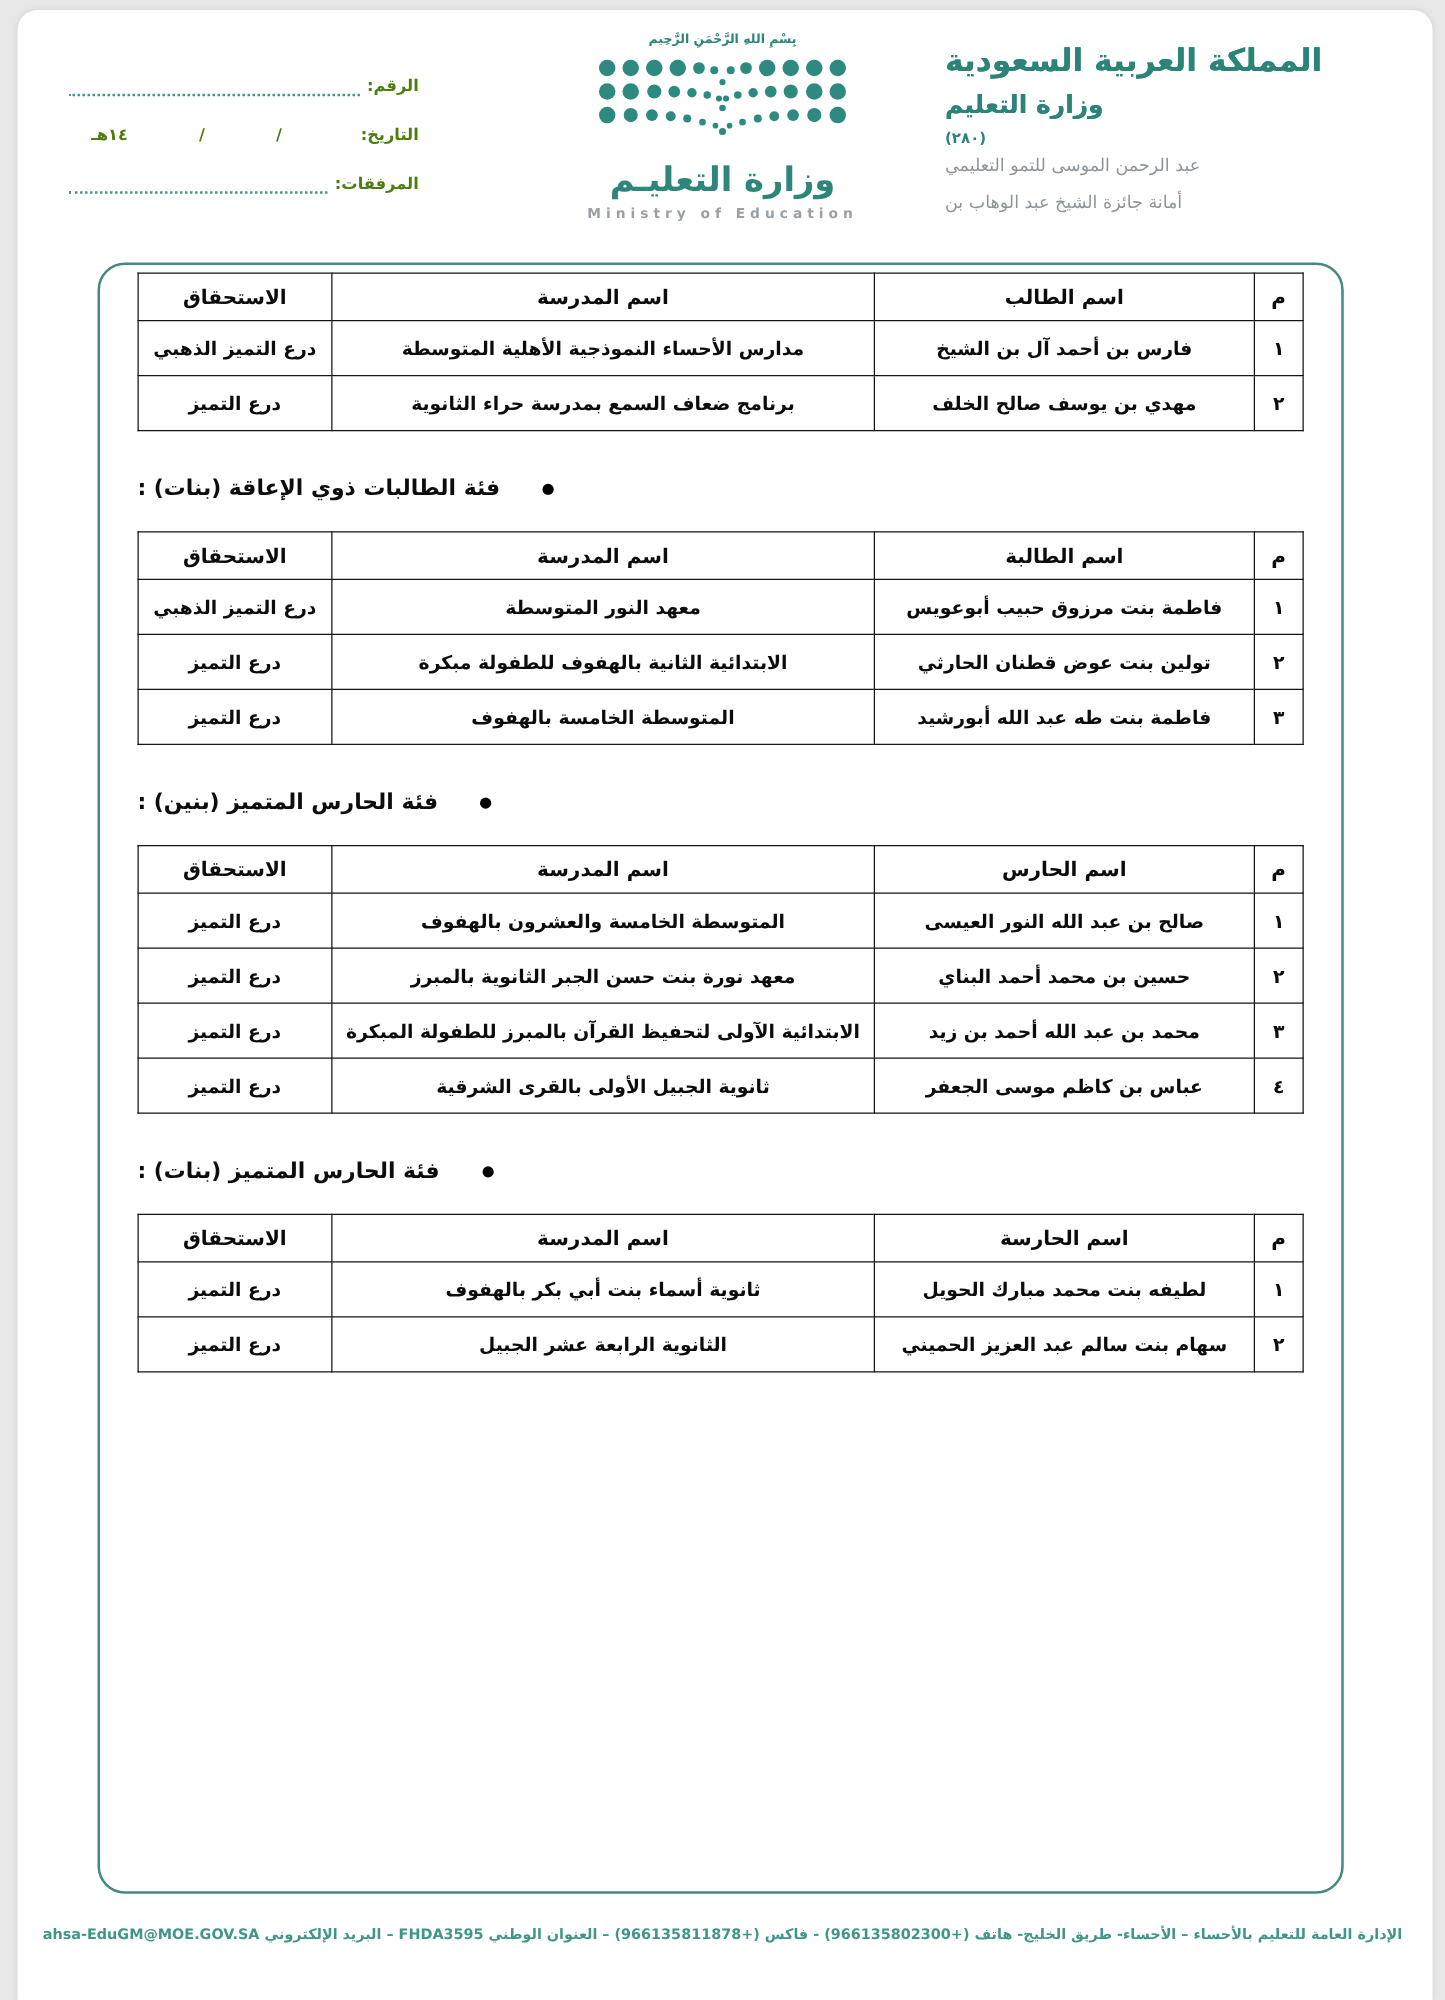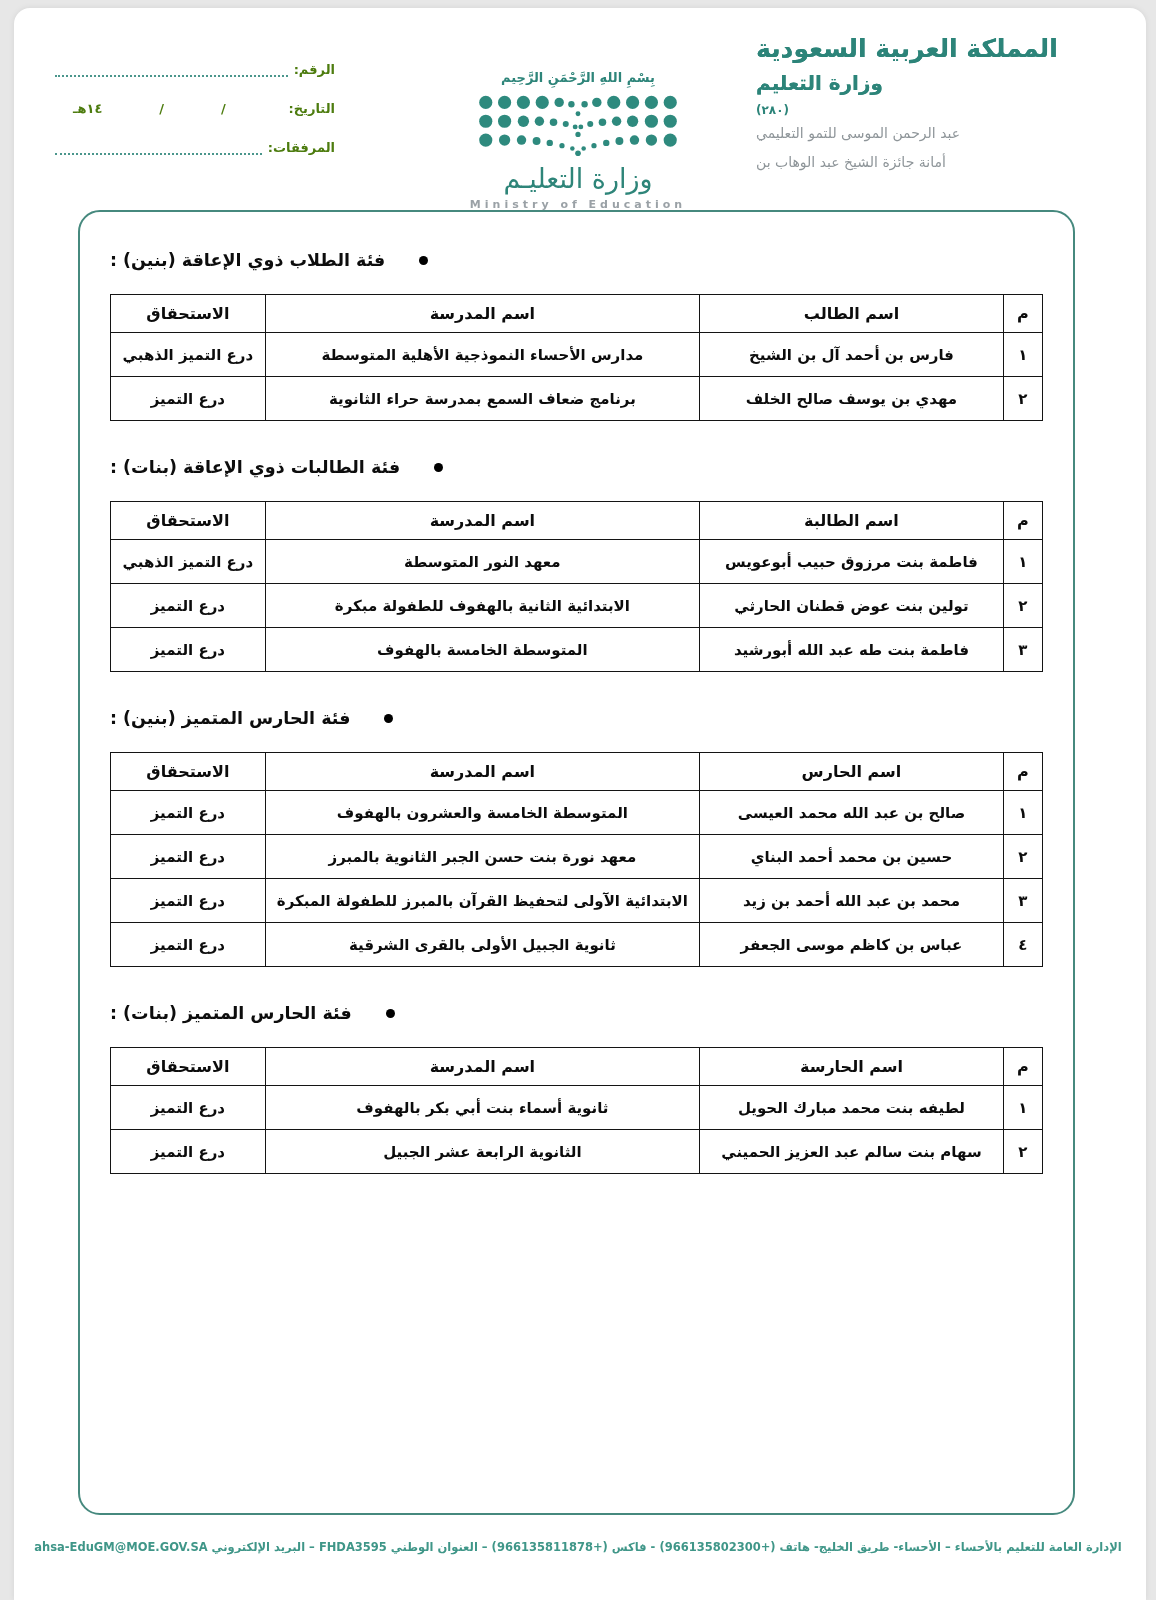--- a/index.html
+++ b/index.html
@@ -24,23 +24,23 @@
   .hdr-field { display:flex; align-items:flex-end; margin-bottom:24px; }
   .hdr-field .lbl { white-space:nowrap; margin-left:6px; }
   .hdr-field .dots { flex:1; border-bottom:2px dotted #4a968c; height:14px; }
   .hdr-field.date-row { justify-content:space-between; padding-left:18px; }
   .hdr-field .slash { font-weight:bold; }
 
   .logo {
     position:absolute; top:26px; left:50%; transform:translateX(-50%);
     width:250px; text-align:center; color:#2e857a;
   }
-  .bismillah { font-size:13px; font-weight:bold; color:#2e857a; margin-bottom:8px; letter-spacing:1px;margin-top:44px; }
+  .bismillah { font-size:10px; font-weight:bold; color:#2e857a; margin-bottom:8px; letter-spacing:1px; }
   .logo-dots { margin:0 auto; display:block; }
-  .logo-ar { font-size:27px; font-weight:normal; color:#2e8579; margin-top:6px; letter-spacing:1px; }
+  .logo-ar { font-size:27px; font-weight:bold; color:#2e8579; margin-top:20px; letter-spacing:1px; }
   .logo-en { font-size:11px; font-weight:bold; color:#9aa1a6; letter-spacing:4px; margin-top:4px; }
 
   .hdr-right {
     position:absolute; top:34px; right:70px; width:330px;
     text-align:left; direction:rtl;
   }
   .callig1 { font-size:25px; font-weight:bold; color:#2c8479; letter-spacing:0px; text-shadow:0 0 .4px #2c8479; }
   .callig2 { font-size:20px; font-weight:bold; color:#2c8479; margin-top:8px; text-shadow:0 0 .4px #2c8479; }
   .hdr-num { font-size:12px; font-weight:bold; color:#2c8479; margin-top:8px; }
   .amana { font-size:14px; color:#8e9599; line-height:2.1; margin-top:2px; }
@@ -172,24 +172,20 @@
   <div class="hdr-num">(٢٨٠)</div>
   <div class="amana">
     <div>عبد الرحمن الموسى للتمو التعليمي</div>
     <div>أمانة جائزة الشيخ عبد الوهاب بن</div>
   </div>
 </div>
 
 <div class="content-box">
   <div id="sections">
       <div class="section">
-        <div class="section-title">
-          <span class="bullet"></span>
-          <span>فئة الطلاب ذوي الإعاقة (بنين) :</span>
-        </div>
         <table class="award">
           <colgroup>
             <col class="col-num">
             <col class="col-name">
             <col class="col-school">
             <col class="col-award">
           </colgroup>
           <thead>
             <tr>
               <th>م</th>
@@ -272,21 +268,21 @@
             <tr>
               <th>م</th>
               <th>اسم الحارس</th>
               <th>اسم المدرسة</th>
               <th>الاستحقاق</th>
             </tr>
           </thead>
           <tbody>
             <tr>
               <td>١</td>
-              <td>صالح بن عبد الله محمد العيسى</td>
+              <td>صالح بن عبد الله النور العيسى</td>
               <td>المتوسطة الخامسة والعشرون بالهفوف</td>
               <td>درع التميز</td>
             </tr>
             <tr>
               <td>٢</td>
               <td>حسين بن محمد أحمد البناي</td>
               <td>معهد نورة بنت حسن الجبر الثانوية بالمبرز</td>
               <td>درع التميز</td>
             </tr>
             <tr>

